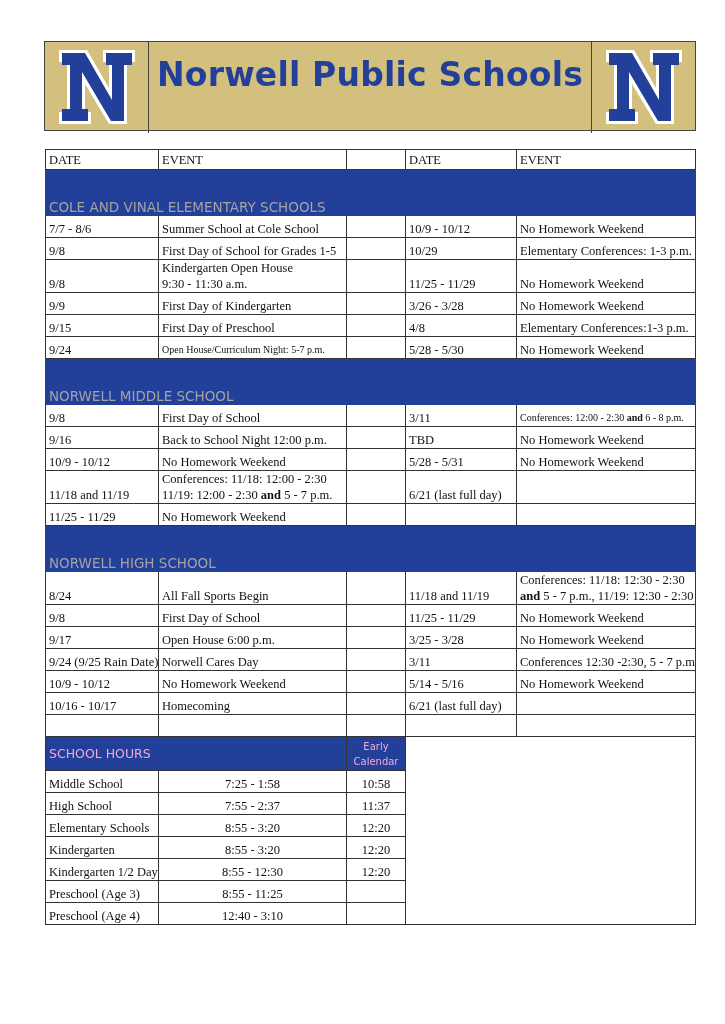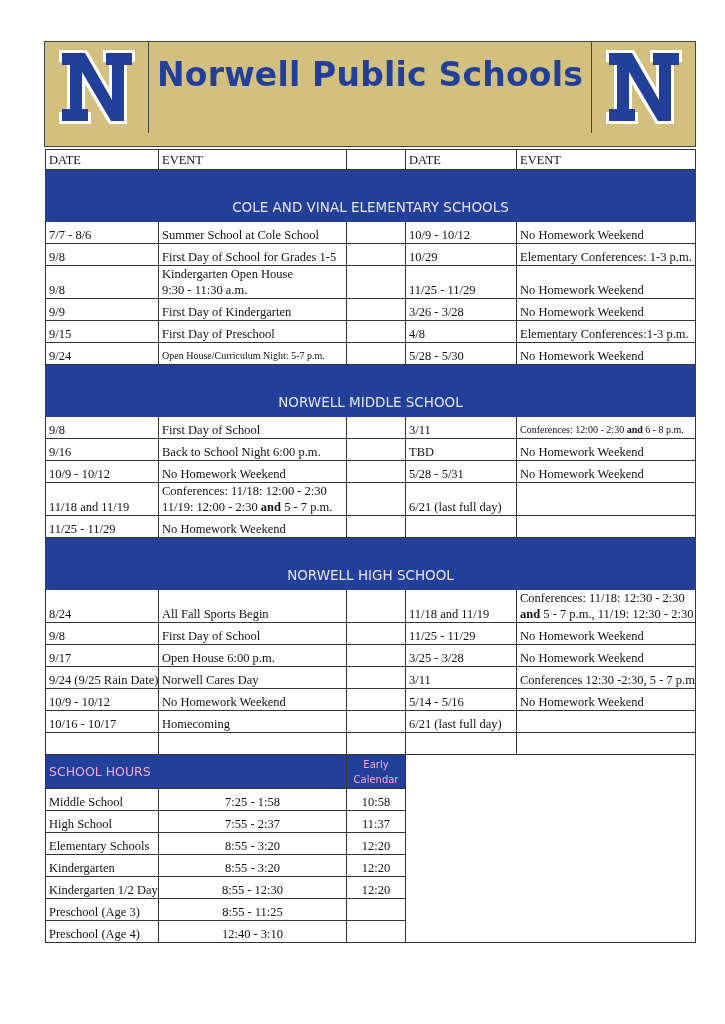--- a/index.html
+++ b/index.html
@@ -1,29 +1,29 @@
 <!DOCTYPE html>
 <html><head>
 <meta charset="utf-8">
 <style>
   html, body { margin:0; padding:0; background:#ffffff; }
   body { width:725px; height:1024px; position:relative; font-family:"Liberation Serif", serif; color:#111; }
-  .header { position:absolute; left:44px; top:41px; width:652px; height:106px; background:#d3c07e; border:1.5px solid #444; box-sizing:border-box; }
+  .header { position:absolute; left:44px; top:41px; width:652px; height:90px; background:#d3c07e; border:1.5px solid #444; box-sizing:border-box; }
   .logo { position:absolute; top:0; width:104px; height:91px; box-sizing:border-box; }
   .logo.left { left:0; border-right:1.5px solid #444; }
   .logo.right { right:0; border-left:1.5px solid #444; }
   .logo svg { position:absolute; left:12px; top:6px; }
   .title-area { position:absolute; left:104px; right:104px; top:0; bottom:0; text-align:center; color:#22409a; font-family:"DejaVu Sans", sans-serif; }
   .title { font-size:33px; font-weight:bold; margin-top:14px; letter-spacing:0.2px; line-height:38px; }
   .subtitle { font-size:18px; font-weight:bold; margin-top:3px; }
 
   table.cal { position:absolute; left:45px; top:149px; width:650px; border-collapse:collapse; table-layout:fixed; }
   table.cal td { border:1px solid #333; font-size:12.5px; padding:0 3px; vertical-align:bottom; height:21px; line-height:16px; white-space:nowrap; overflow:hidden; }
   table.cal td.hd { text-align:left; vertical-align:middle; height:19px; font-size:12.5px; }
-  table.cal tr.section td { background:#22409a; color:#e5e5e5; font-family:"DejaVu Sans", sans-serif; font-size:13.5px; text-align:center; vertical-align:bottom; padding-bottom:6px; height:45px; border-color:#22409a; }
+  table.cal tr.section td { background:#22409a; color:#a3a3a3; font-family:"DejaVu Sans", sans-serif; font-size:13.5px; vertical-align:bottom; height:45px; border-color:#22409a; }
   td.small { font-size:10px !important; }
   td.tall { height:32px !important; }
   .two-line { white-space:normal; }
   .hours-head { background:#22409a !important; color:#f9a8d4; font-family:"DejaVu Sans", sans-serif; font-size:13.5px; vertical-align:middle !important; height:33px !important; }
   .center { text-align:center; }
 </style>
 </head>
 <body>
 
 <div class="header">
@@ -115,21 +115,21 @@
       </tr>
   <tr>
         <td>9/8</td>
         <td>First Day of School</td>
         <td></td>
         <td>3/11</td>
         <td class="small"><span>Conferences: 12:00 - 2:30 </span><b>and</b><span> 6 - 8 p.m.</span></td>
       </tr>
   <tr>
         <td>9/16</td>
-        <td>Back to School Night 6:00 p.m.</td>
+        <td>Back to School Night 12:00 p.m.</td>
         <td></td>
         <td>TBD</td>
         <td>No Homework Weekend</td>
       </tr>
   <tr>
         <td>10/9 - 10/12</td>
         <td>No Homework Weekend</td>
         <td></td>
         <td>5/28 - 5/31</td>
         <td>No Homework Weekend</td>

